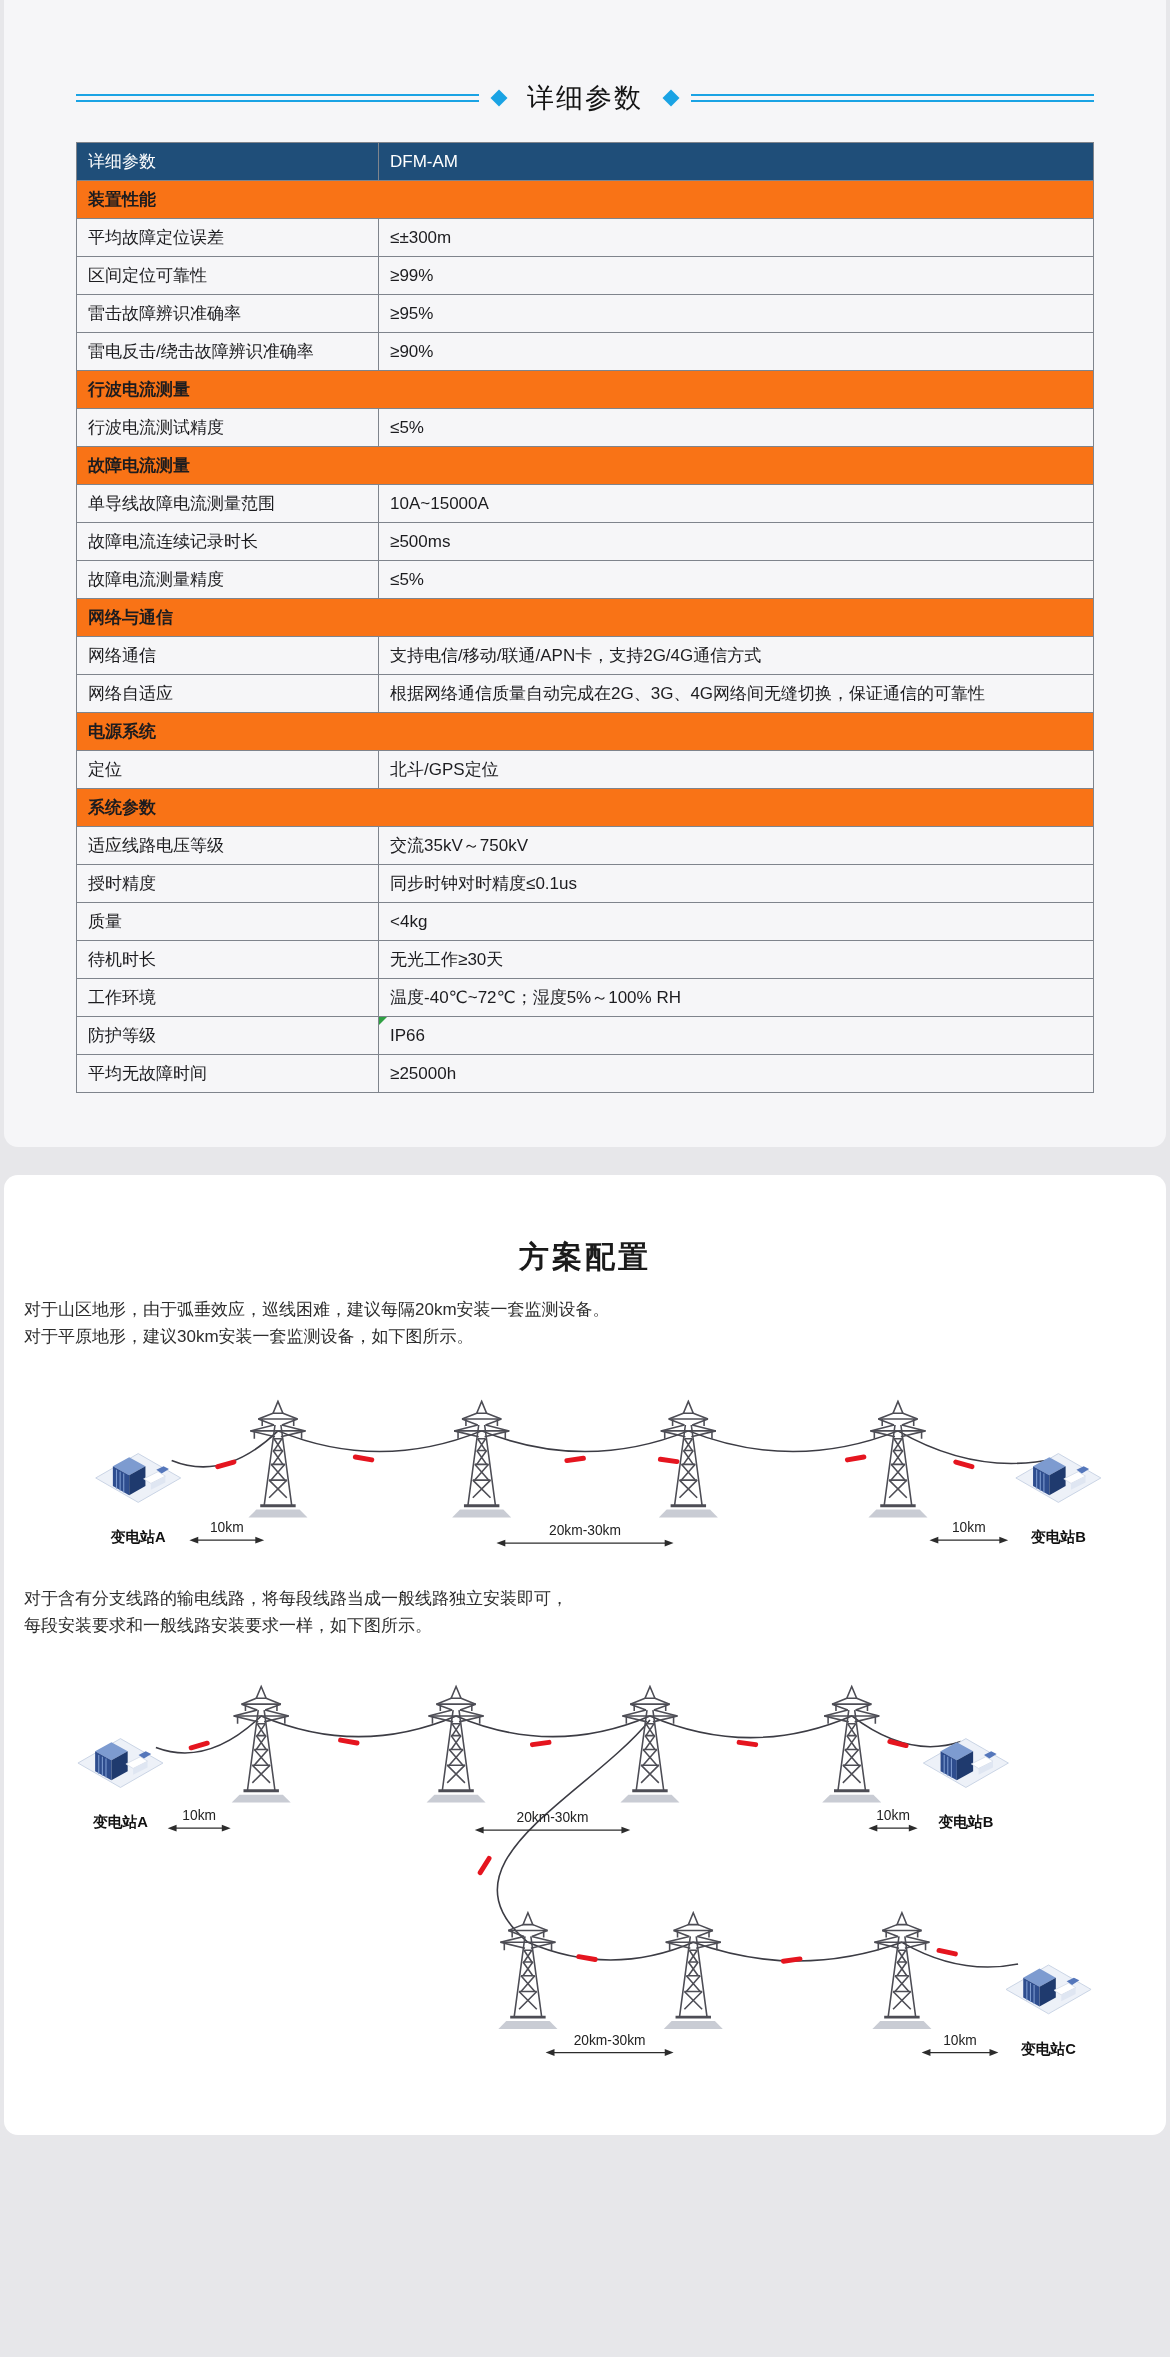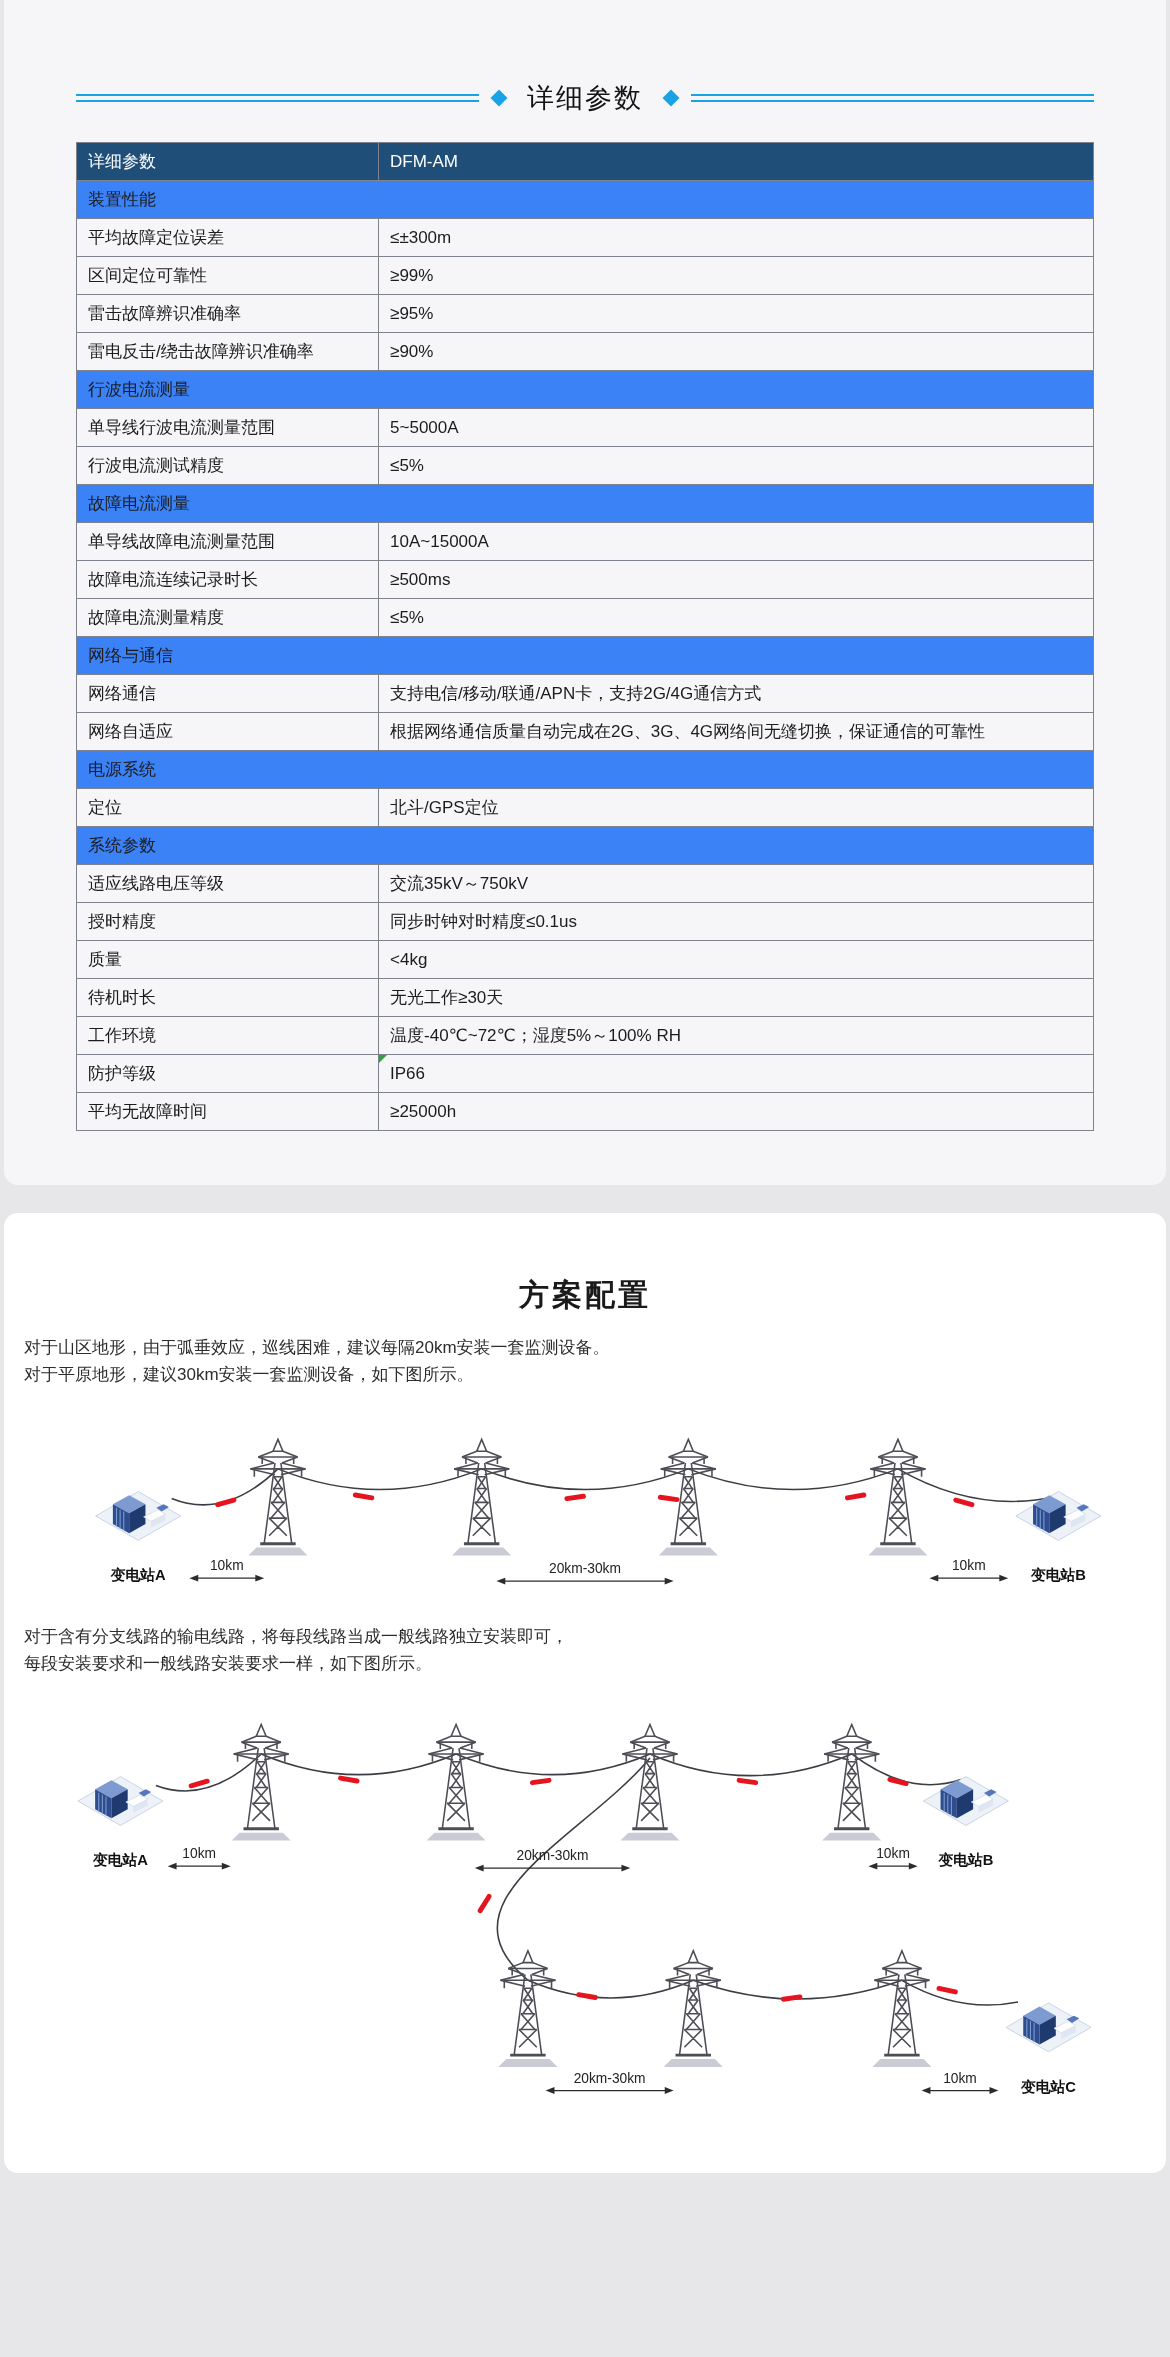--- a/index.html
+++ b/index.html
@@ -11,21 +11,21 @@
   .card-top { background:#f6f6f8; margin:0 4px; border-radius:0 0 14px 14px; padding:8px 72px 54px; }
   .sec-title-row { display:flex; align-items:center; padding-top:72px; }
   .hline { flex:1; height:8px; border-top:2px solid #1aa3e4; border-bottom:2px solid #1aa3e4; }
   .diamond { width:12px; height:12px; background:#1aa3e4; transform:rotate(45deg); margin:0 14px; flex:0 0 auto; }
   h1.sec1 { font-size:27px; font-weight:500; color:#141414; letter-spacing:2px; padding:0 8px; white-space:nowrap; }
 
   table.spec { width:100%; border-collapse:collapse; margin-top:26px; table-layout:fixed; }
   table.spec th, table.spec td { border:1px solid #7f848c; font-size:17px; line-height:21px; padding:8px 11px; text-align:left; color:#1c1c1f; overflow:hidden; white-space:nowrap; }
   table.spec th { background:#1f4e79; color:#fff; font-weight:500; }
   table.spec col.c1 { width:29.7%; }
-  td.section-cell { background:#3b82f6; color:#16161c; }
+  td.section-cell { background:#f97316; color:#16161c;font-weight:bold; }
   td.value-cell { position:relative; }
   .corner-marker { position:absolute; left:0; top:0; width:0; height:0; border-top:8px solid #2fa043; border-right:8px solid transparent; }
 
   
   .card-bottom { background:#ffffff; margin:28px 4px 0; border-radius:14px; padding:62px 20px 24px; min-height:960px; }
   h2.sec2 { text-align:center; font-size:30px; font-weight:600; color:#1a1a1a; letter-spacing:3px; }
   .desc { text-align:left; font-size:17px; color:#2d2d2d; line-height:27px; margin-top:18px; }
   .desc.second { margin-top:34px; }
   .diagram { margin-top:12px; }
   .diagram svg.scene { width:100%; height:auto; display:block; }
@@ -116,24 +116,20 @@
             <td class="value-cell">≥95%</td>
           </tr>
           <tr>
             <td class="name-cell">雷电反击/绕击故障辨识准确率</td>
             <td class="value-cell">≥90%</td>
           </tr>
           <tr>
             <td colspan="2" class="section-cell">行波电流测量</td>
           </tr>
           <tr>
-            <td class="name-cell">单导线行波电流测量范围</td>
-            <td class="value-cell">5~5000A</td>
-          </tr>
-          <tr>
             <td class="name-cell">行波电流测试精度</td>
             <td class="value-cell">≤5%</td>
           </tr>
           <tr>
             <td colspan="2" class="section-cell">故障电流测量</td>
           </tr>
           <tr>
             <td class="name-cell">单导线故障电流测量范围</td>
             <td class="value-cell">10A~15000A</td>
           </tr>

